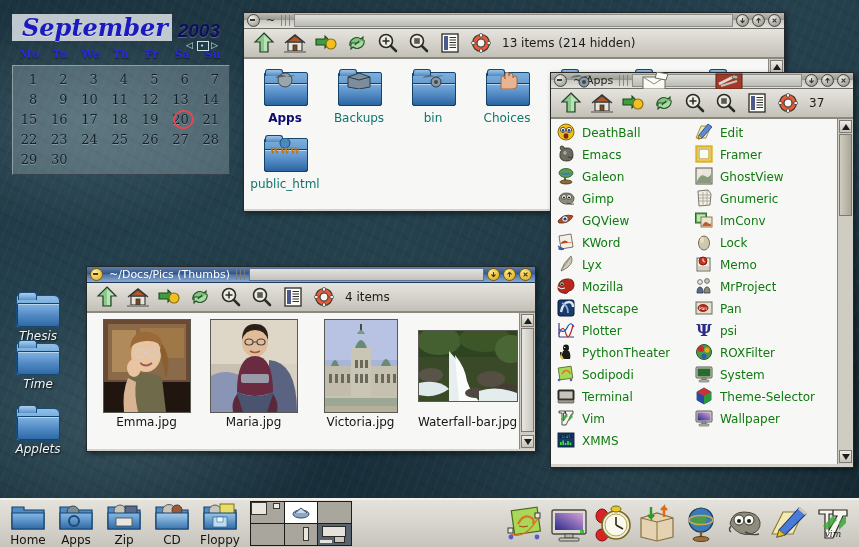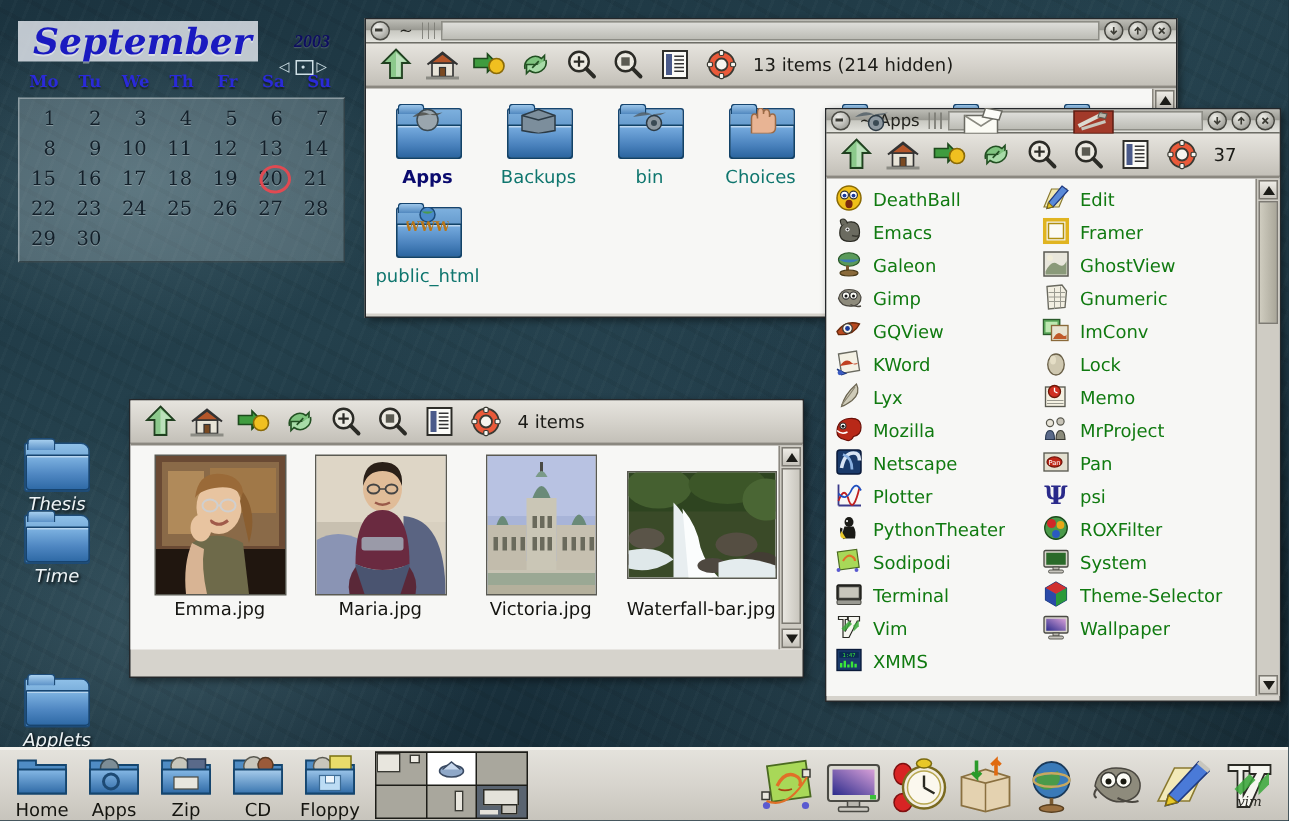--- a/index.html
+++ b/index.html
@@ -35,22 +35,22 @@
   #cal-month{
     position:absolute;left:4px;top:2px;width:160px;height:27px;
     background:rgba(232,236,242,.80);
     color:#1a1ac0;font-family:"DejaVu Serif","Liberation Serif",serif;
     font-style:italic;font-weight:bold;font-size:24px;
     padding-left:10px;line-height:27px;box-sizing:border-box;
     text-shadow:0 1px 0 rgba(255,255,255,.4);
   }
   #cal-year{
     position:absolute;right:14px;top:8px;color:#0e0e60;
-    font-family:Liberation Serif, serif;font-style:italic;
-    font-weight:bold;font-size:12px;text-shadow:0 1px 1px rgba(255,255,255,.25);
+    font-family:Liberation Sans, sans-serif;font-style:italic;
+    font-weight:bold;font-size:19px;text-shadow:0 1px 1px rgba(255,255,255,.25);
   }
   #cal-nav{position:absolute;right:14px;top:28px;color:#cfe0e6;font-size:9px;letter-spacing:2px;}
   #cal-nav span{cursor:default;}
   #cal-daynames{display:flex;margin-top:2px;padding:0 6px;}
   #cal-daynames div{
     flex:1;text-align:center;color:#2a2ad8;font-weight:bold;font-size:11px;
     font-family:"DejaVu Serif","Liberation Serif",serif;
     text-shadow:0 1px 1px rgba(0,0,0,.45);
   }
   #cal-grid{
@@ -304,21 +304,21 @@
   <div class="lbl">Thesis</div>
 </div>
 <div class="desk-icon" style="left:6px;top:340px;">
   <div class="folder-ico">
       <div class="back"></div>
       <div class="tab"></div>
       <div class="front"></div>
     </div>
   <div class="lbl">Time</div>
 </div>
-<div class="desk-icon" style="left:6px;top:449px;text-decoration:underline;">
+<div class="desk-icon" style="left:6px;top:405px;">
   <div class="folder-ico">
       <div class="back"></div>
       <div class="tab"></div>
       <div class="front"></div>
     </div>
   <div class="lbl">Applets</div>
 </div>
 
 <div class="win" id="win-home">
   <div class="titlebar">
@@ -887,20 +887,43 @@
         </div>
       <div class="sb-thumb" style="top:15px;height:82px;background:linear-gradient(90deg,#cfccbf,#aaa79a);"></div>
       <div class="sb-btn sb-down">
           <span class="sb-arrow down"></span>
         </div>
     </div>
   </div>
 </div>
 
 <div class="win" id="win-thumbs">
+  <div class="titlebar active">
+    <div class="tb-menu"></div>
+    <div class="tb-title">~/Docs/Pics (Thumbs)</div>
+    <div class="tb-grip"></div>
+    <div class="tb-fill"></div>
+    <div class="tb-btns">
+      <div class="tb-btn">
+          <svg width="9" height="9">
+            <path d="M4.5 2 L4.5 6 M2.5 4.5 L4.5 6.6 L6.5 4.5" stroke="#4a3a06" stroke-width="1.1" fill="none"></path>
+          </svg>
+        </div>
+      <div class="tb-btn">
+          <svg width="9" height="9">
+            <path d="M4.5 7 L4.5 3 M2.5 4.5 L4.5 2.4 L6.5 4.5" stroke="#4a3a06" stroke-width="1.1" fill="none"></path>
+          </svg>
+        </div>
+      <div class="tb-btn">
+          <svg width="9" height="9">
+            <path d="M2.6 2.6 L6.4 6.4 M6.4 2.6 L2.6 6.4" stroke="#4a3a06" stroke-width="1.2"></path>
+          </svg>
+        </div>
+    </div>
+  </div>
   <div class="toolbar">
     <div class="tb-item">
       <svg width="24" height="22" viewBox="0 0 24 22">
           <path d="M12 1 L21 10 L16 10 L16 20 L8 20 L8 10 L3 10 Z" fill="#8cc98c" stroke="#204020" stroke-width="1.2"></path>
           <path d="M12 3 L19 9.2 L15 9.2 L15 19 L12 19 Z" fill="#cfe9cf" opacity=".7"></path>
         </svg>
     </div>
     <div class="tb-item">
       <svg width="24" height="22" viewBox="0 0 24 22">
           <path d="M2 11 L12 3 L22 11" stroke="#333" stroke-width="1.4" fill="none"></path>

